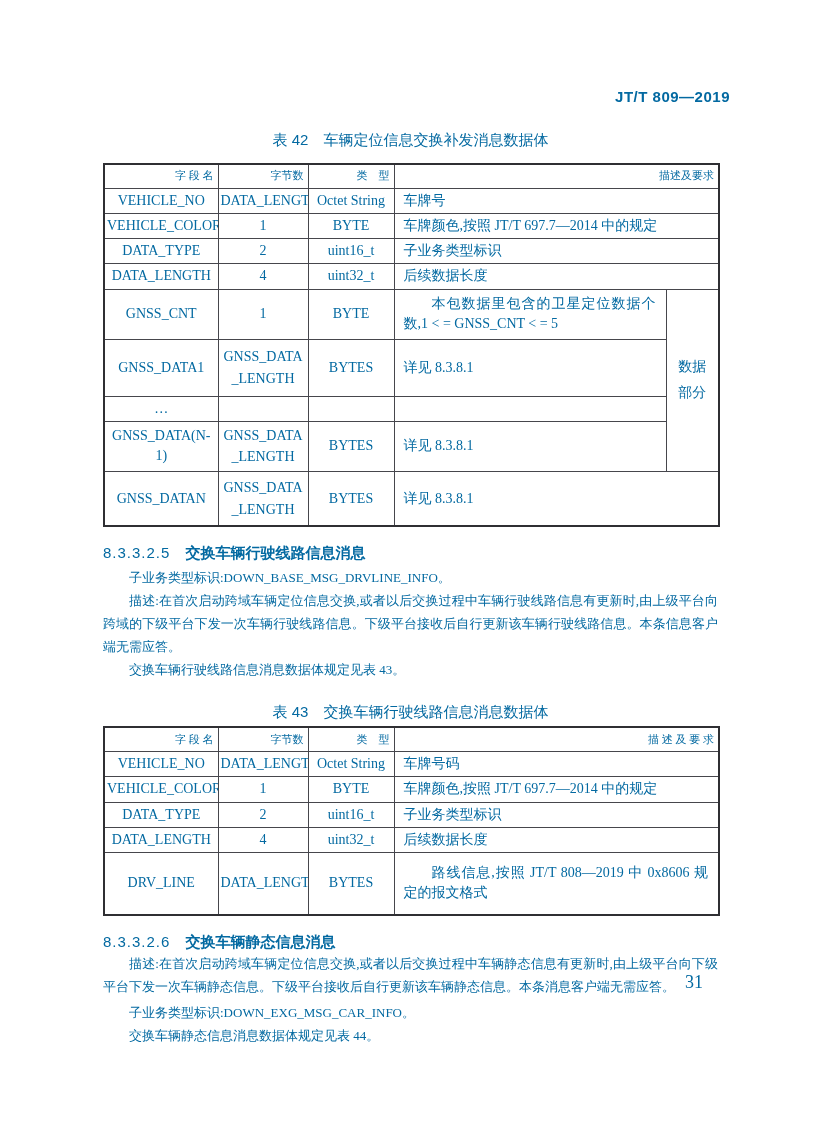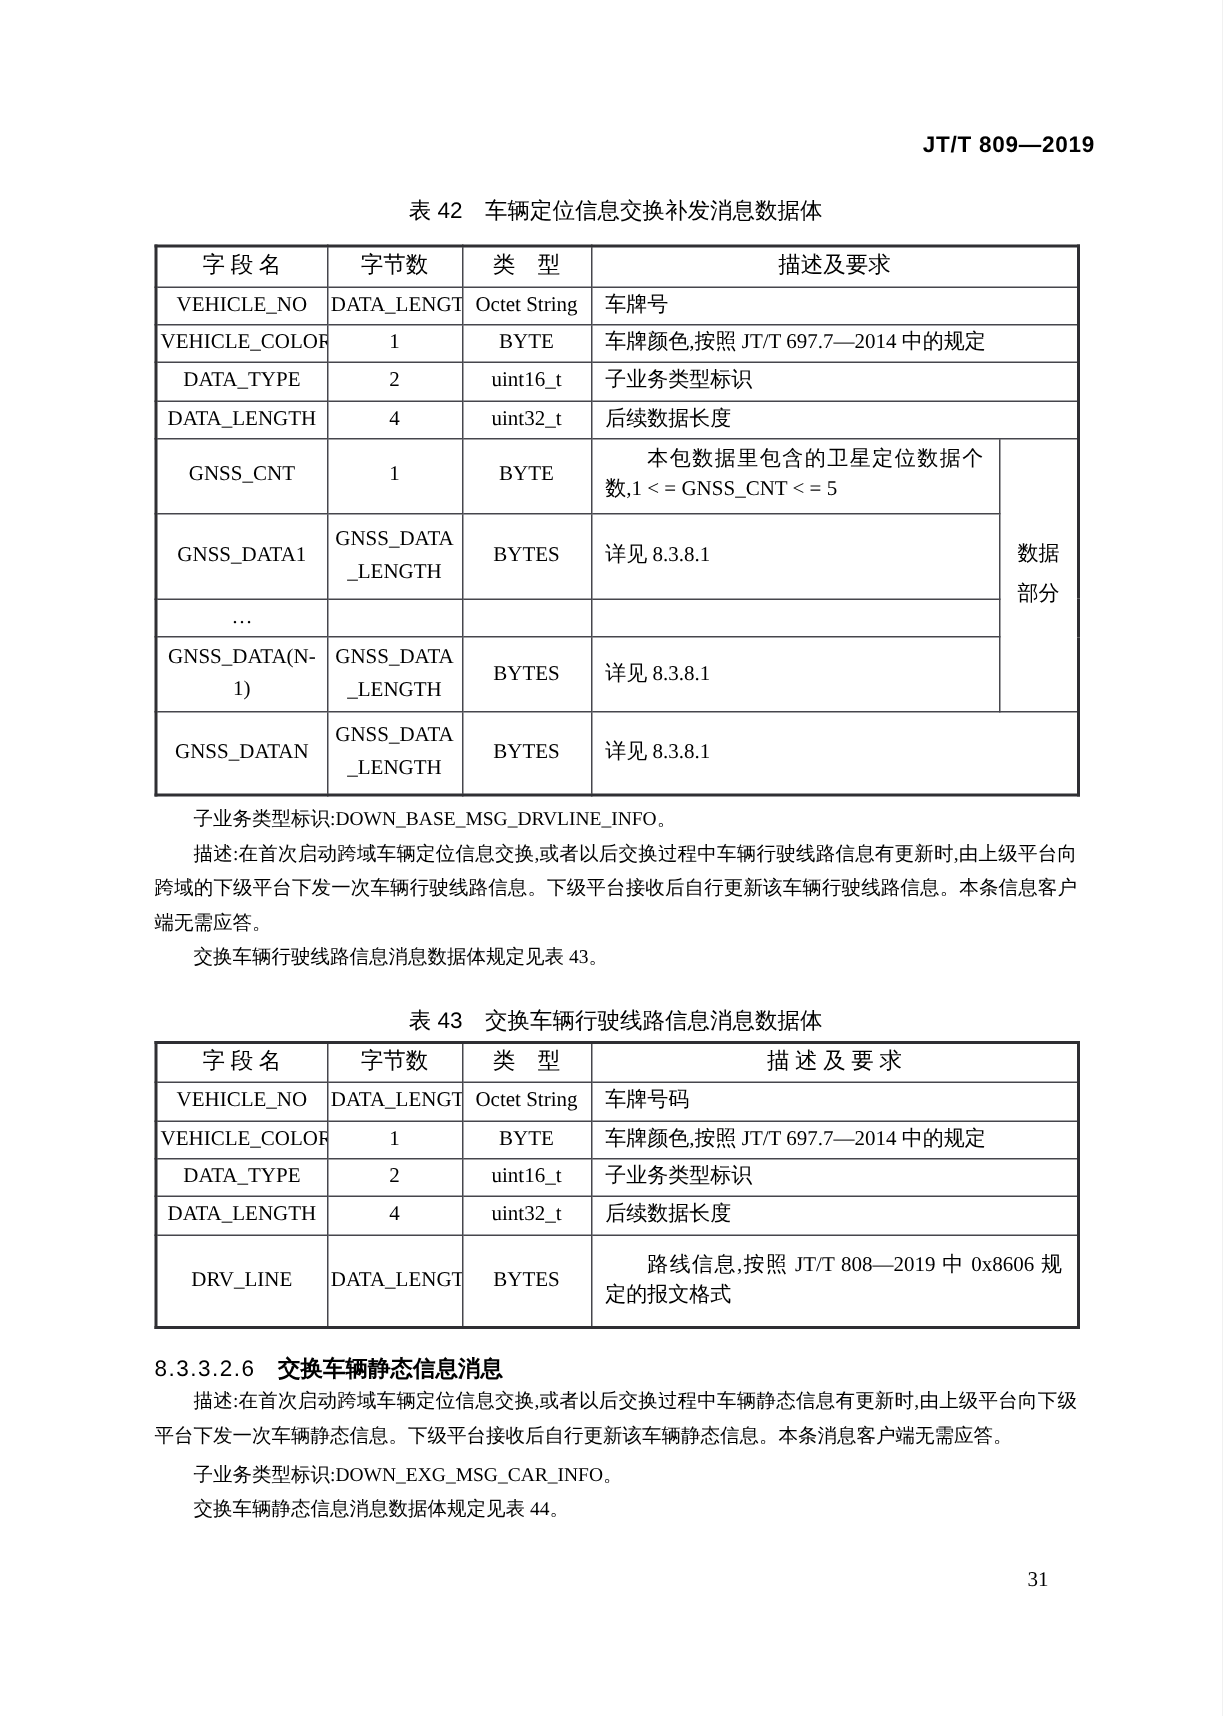--- a/index.html
+++ b/index.html
@@ -1,21 +1,21 @@
 <!DOCTYPE html>
 <html><head>
 <meta charset="utf-8">
 <style>
   html,body { margin:0; padding:0; background:#e8e8e8; }
   .page {
     position:relative;
     width:815px; height:1144px;
     margin:0 auto;
     background:#ffffff;
-    color:#000000;
+    color:#0369a1;
     font-family:"Liberation Serif","DejaVu Serif",serif;
     overflow:hidden;
   }
   .content { margin-left:103px; width:615px; }
 
   .doc-code {
     padding-top:88px;
     text-align:right;
     margin-right:-12px;
     font-family:"Liberation Sans","DejaVu Sans",sans-serif;
@@ -44,21 +44,21 @@
   .std th, .std td {
     border:1px solid #46464c;
     font-size:13.5px;
     font-weight:normal;
     text-align:center;
     vertical-align:middle;
     padding:2px 4px;
     line-height:1.45;
     overflow:hidden;
   }
-  .std th { font-size:15px; }
+  .std th { font-size:11px;text-align:right; }
   .std td.en { font-size:14px; padding:2px 2px; }
   .std td.desc {
     text-align:left;
     padding:2px 10px 2px 9px;
     font-size:14px;
   }
   .std td.desc.indent { text-indent:2em; text-align:justify; }
   .std td.brk { word-break:break-all; line-height:1.55; }
   .std td.side { font-size:14px; padding:2px 11px; line-height:1.9; }
 
@@ -74,23 +74,23 @@
     margin:0;
     text-indent:2em;
     text-align:justify;
     font-size:13px;
     line-height:23px;
   }
   .body-para.first { margin-top:3px; }
 
   .page-number {
     position:absolute;
-    top:1046px;
+    top:972px;
     left:685px;
-    font-size:14px;
+    font-size:18px;
   }
 </style>
 </head>
 <body>
 
 <div class="page">
   <div class="content">
 
     <div class="doc-code">JT/T 809—2019</div>
 
@@ -162,20 +162,23 @@
       </tr>
       <tr style="height:55px">
         <td class="en">GNSS_DATAN</td>
         <td class="en brk">GNSS_DATA_LENGTH</td>
         <td class="en">BYTES</td>
         <td class="desc" colspan="2">详见 8.3.8.1</td>
       </tr>
     </tbody>
       </table>
 
+    <div class="section-heading">
+      <span class="sec-num">8.3.3.2.5</span><span>交换车辆行驶线路信息消息</span>
+    </div>
     <p class="body-para first">子业务类型标识:DOWN_BASE_MSG_DRVLINE_INFO。</p>
     <p class="body-para">描述:在首次启动跨域车辆定位信息交换,或者以后交换过程中车辆行驶线路信息有更新时,由上级平台向跨域的下级平台下发一次车辆行驶线路信息。下级平台接收后自行更新该车辆行驶线路信息。本条信息客户端无需应答。</p>
     <p class="body-para">交换车辆行驶线路信息消息数据体规定见表 43。</p>
 
     <div class="tbl-title t43">表 43　交换车辆行驶线路信息消息数据体</div>
 
     <table class="std t43">
       <colgroup>
         <col style="width:114px">
           <col style="width:90px">

